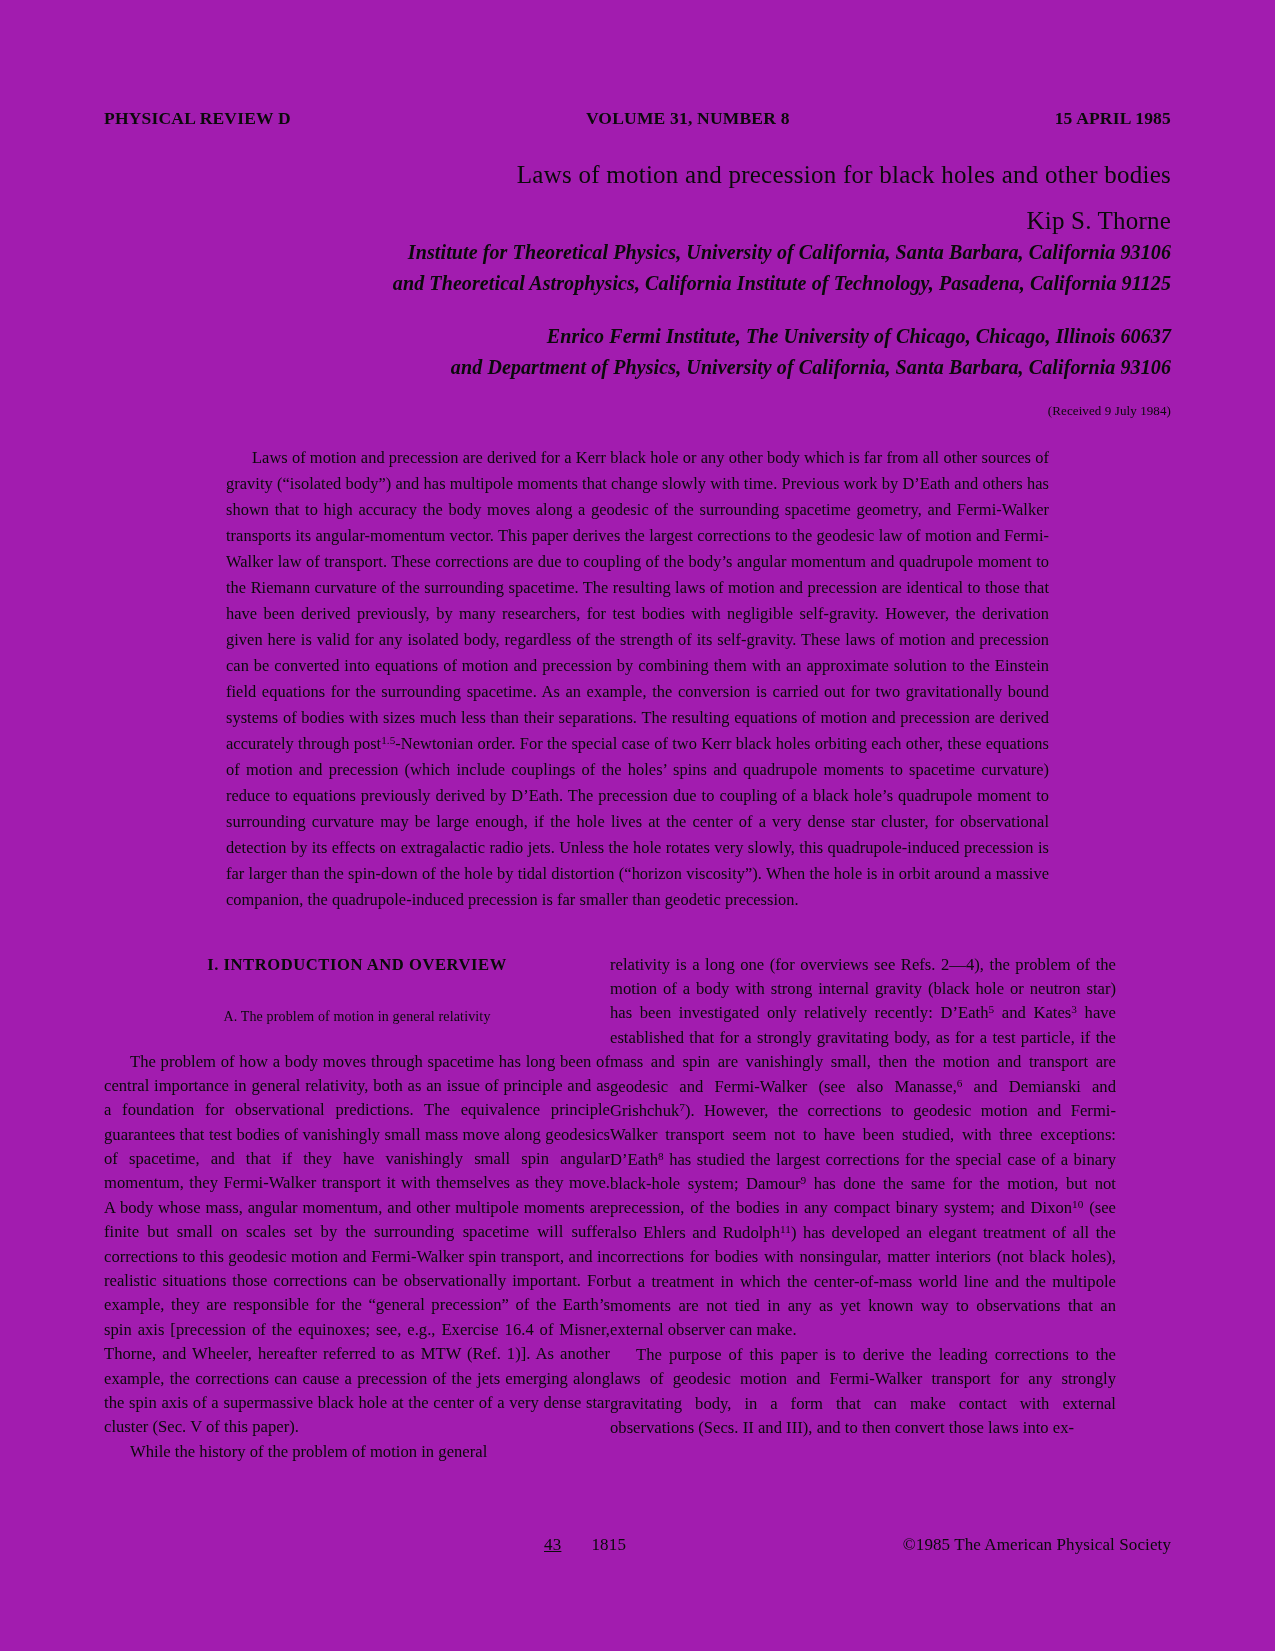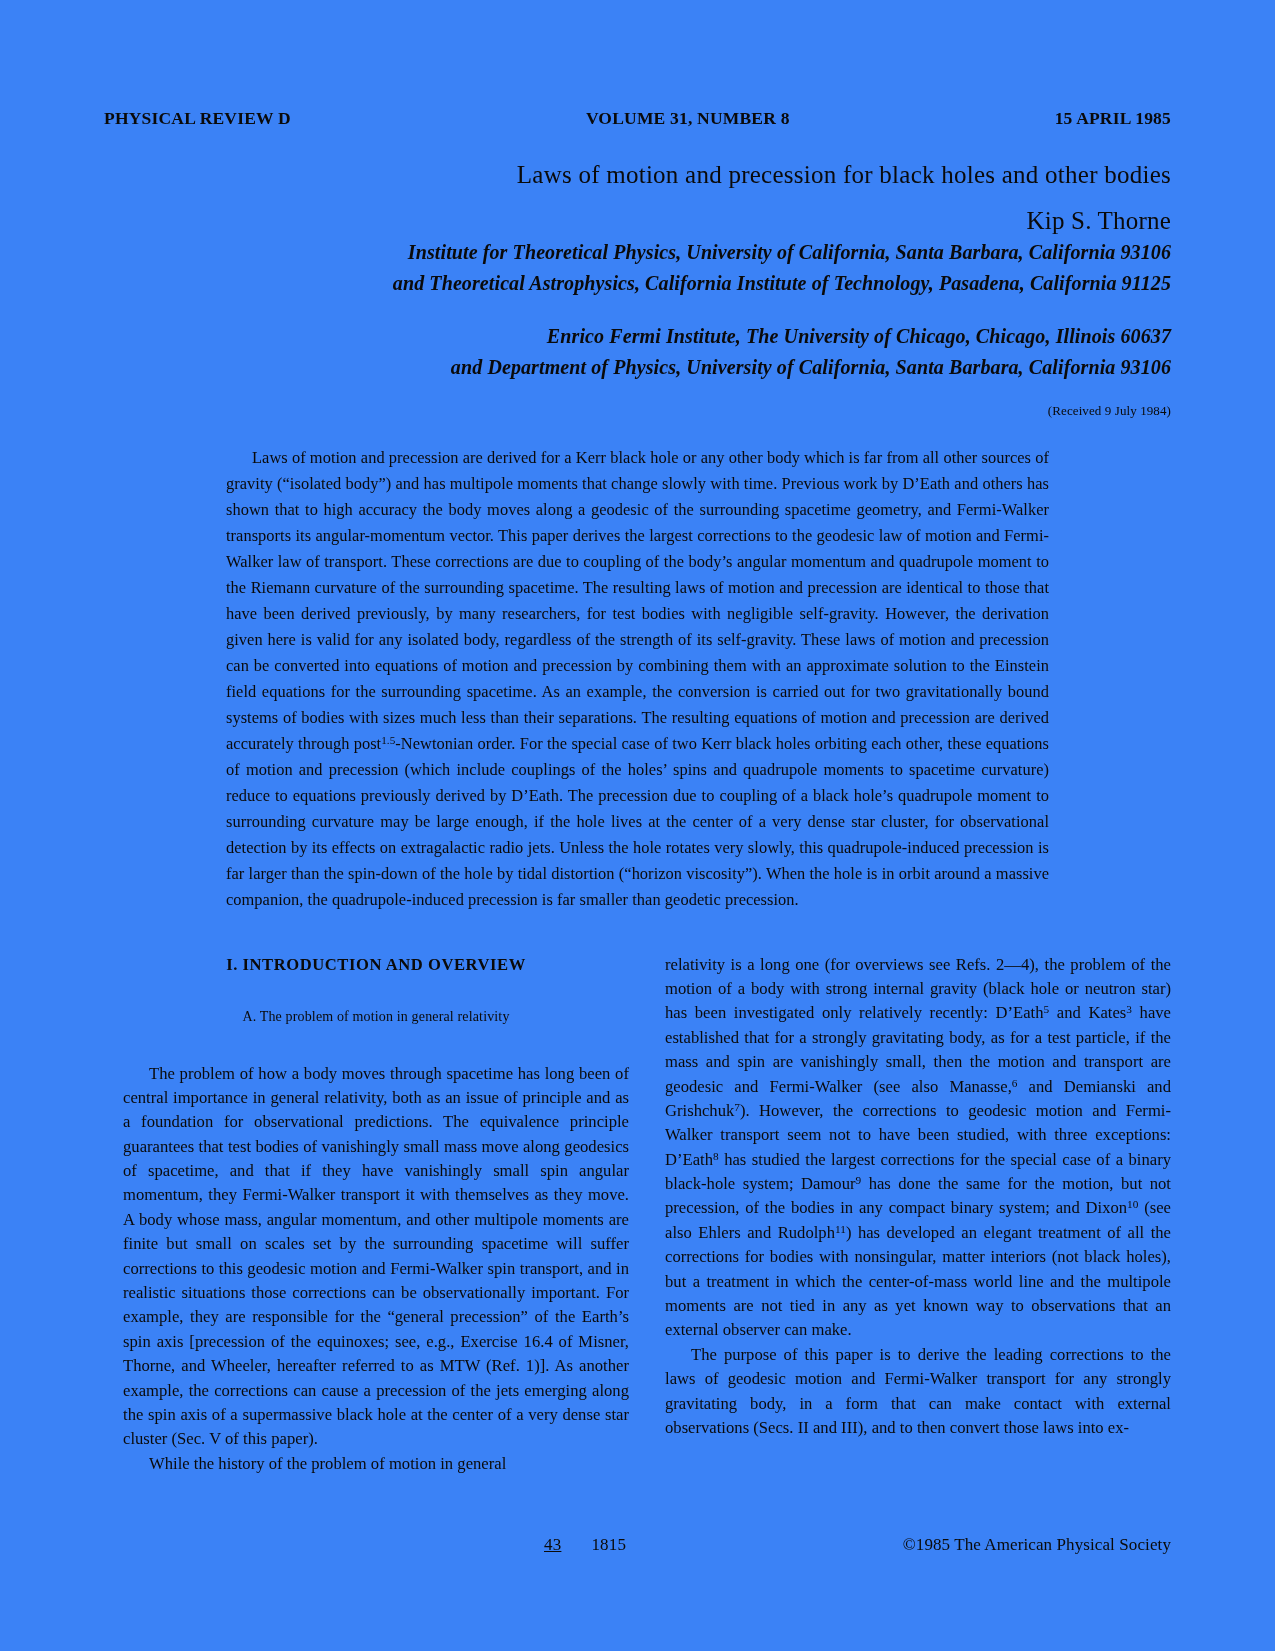--- a/index.html
+++ b/index.html
@@ -5,21 +5,21 @@
   html, body {
     margin: 0;
     padding: 0;
     background: #ffffff;
   }
   .page {
     position: relative;
     width: 1275px;
     height: 1651px;
     margin: 0 auto;
-    background: #3b82f6;
+    background: #a21caf;
     box-sizing: border-box;
     padding: 108px 104px 0 104px;
     color: #0a0a0a;
     font-family: "Liberation Serif", "DejaVu Serif", serif;
   }
 
   
   .journal-header {
     display: flex;
     justify-content: space-between;
@@ -75,23 +75,21 @@
   .abstract p { margin: 0; text-indent: 26px; }
   .abstract sup, .col sup {
     font-size: 0.68em;
     vertical-align: 0.42em;
     line-height: 0;
   }
 
   
   .columns {
     display: flex;
-    gap: 36px;
     margin-top: 40px;
-    justify-content: flex-end;
   }
   .col {
     width: 506px;
     font-size: 16.6px;
     line-height: 1.47;
     text-align: justify;
     text-justify: inter-word;
     letter-spacing: 0.02px;
   }
   .sec-head {
@@ -105,21 +103,21 @@
     text-align: center;
     font-weight: normal;
     font-size: 14px;
     letter-spacing: 0.15px;
     margin: 30px 0 0 0;
   }
   .col p {
     margin: 0;
     text-indent: 26px;
   }
-  .col p.first-para { margin-top: 34px; }
+  .col p.first-para { margin-top: 22px; }
   .col p.cont { text-indent: 0; }
 
   
   .footer {
     position: absolute;
     left: 104px;
     right: 104px;
     bottom: 96px;
     display: flex;
     align-items: baseline;

